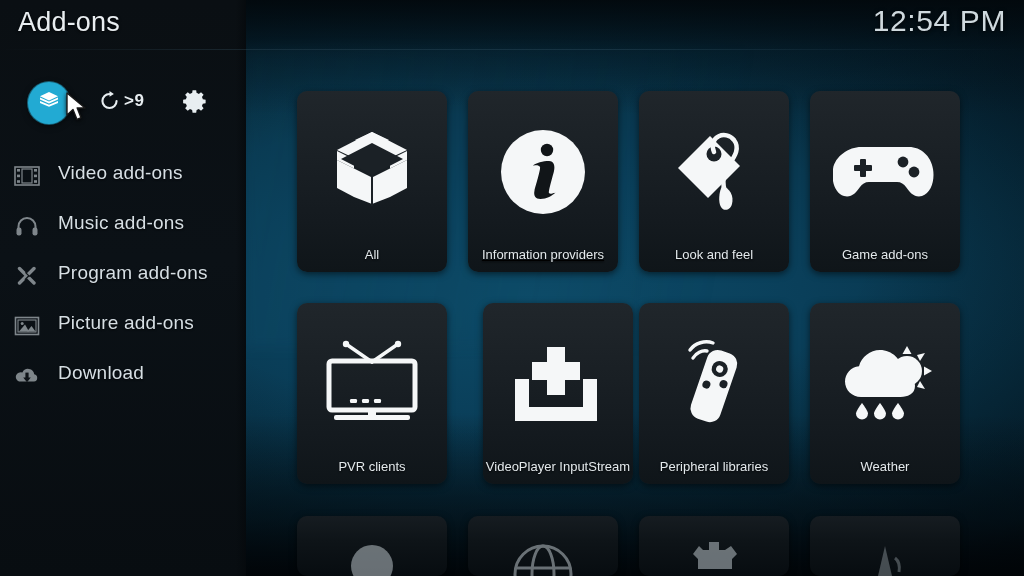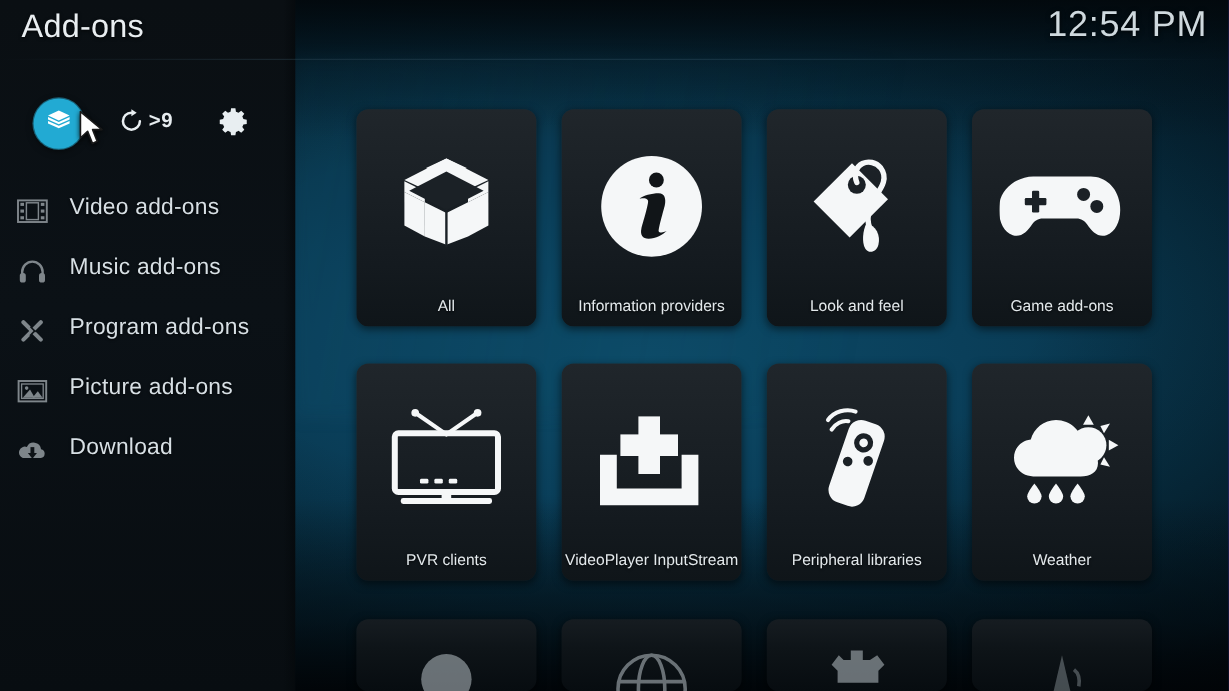--- a/index.html
+++ b/index.html
@@ -285,21 +285,21 @@
           </g>
           <g fill="#1b2126">
             <polygon points="52,19 83,35 52,51 21,35"></polygon>
           </g>
           <line x1="52" y1="50" x2="52" y2="82" stroke="#1b2126" stroke-width="2"></line>
         </svg>
       </div>
       <div class="tile-label">All</div>
     </div>
 
-    <div class="tile" style="left:171px; top:0px;">
+    <div class="tile" style="left:171px; top:0px;text-decoration:underline;">
       <div class="tile-icon">
         <svg width="92" height="92" viewBox="0 0 92 92">
           <circle cx="46" cy="46" r="42" fill="#f5f7f8"></circle>
           <circle cx="50" cy="24" r="6.2" fill="#111518"></circle>
           <path fill="#111518" d="M52 35c-6 0-13 2-16 4.5 0 0 6-1.5 7 1.5.8 2.4-4.5 19-5.5 23.5-1.2 5.4 1 8.5 6 8.5 6 0 12-3.5 15-6.5 0 0-5.5 2.5-6.5.5-.8-1.7 4-17.5 5-22 1.2-5.3-0.2-10-5-10z"></path>
         </svg>
       </div>
       <div class="tile-label">Information providers</div>
     </div>
 
@@ -345,21 +345,21 @@
             <rect x="42" y="59" width="7" height="4" rx="1.2"></rect>
             <rect x="54" y="59" width="7" height="4" rx="1.2"></rect>
             <rect x="48" y="70" width="8" height="5"></rect>
             <rect x="14" y="75" width="76" height="5" rx="2"></rect>
           </g>
         </svg>
       </div>
       <div class="tile-label">PVR clients</div>
     </div>
 
-    <div class="tile" style="left:171px; top:212px;">
+    <div class="tile" style="left:186px; top:212px;">
       <div class="tile-icon">
         <svg width="98" height="82" viewBox="0 0 98 82">
           <rect x="38" y="4" width="18" height="48" fill="#f5f7f8"></rect>
           <rect x="23" y="19" width="48" height="18" fill="#f5f7f8"></rect>
           <path fill="#f5f7f8" d="M6 36h14v28h54V36h14v42H6z"></path>
         </svg>
       </div>
       <div class="tile-label">VideoPlayer InputStream</div>
     </div>
 

